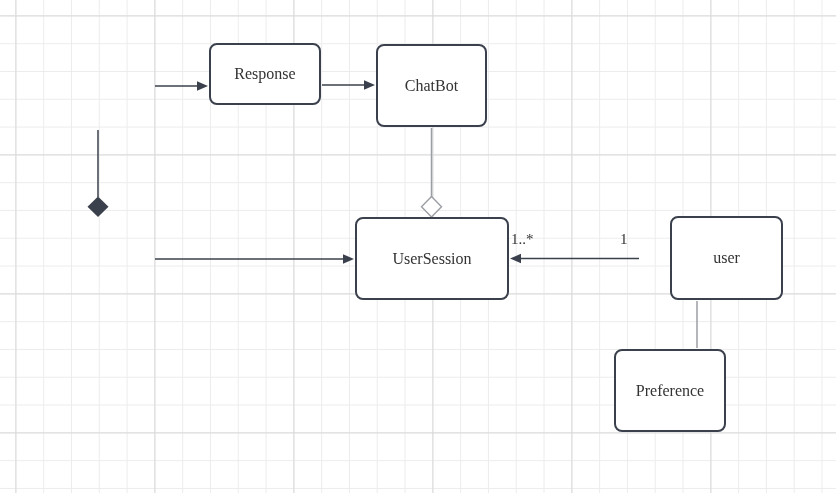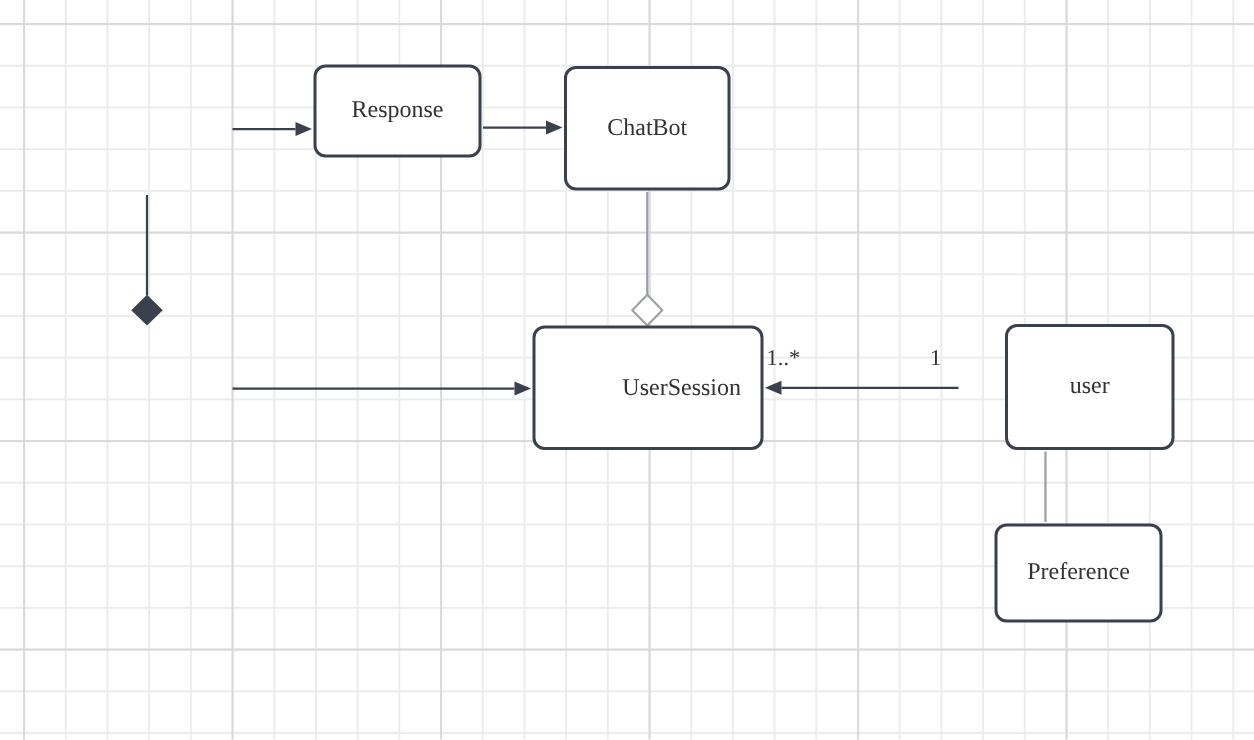--- a/index.html
+++ b/index.html
@@ -84,29 +84,29 @@
 
   <div class="node" style="left:209px; top:43px; width:112px; height:62px;">
     <span>Response</span>
   </div>
 
   <div class="node" style="left:376px; top:44px; width:111px; height:83px;">
     <span>ChatBot</span>
   </div>
 
 
-  <div class="node" style="left:355px; top:217px; width:154px; height:83px;justify-content:flex-end;">
+  <div class="node" style="left:355px; top:217px; width:154px; height:83px;">
     <span>UserSession</span>
   </div>
 
   <div class="node" style="left:640px; top:216px; width:113px; height:84px;margin-left:30px;">
     <span>user</span>
   </div>
 
-  <div class="node" style="left:663px; top:349px; width:112px; height:66px;">
+  <div class="node" style="left:614px; top:349px; width:112px; height:83px;">
     <span>Preference</span>
   </div>
 
   <div class="edge-label" style="left:511px; top:231px;">1..*</div>
 
   <div class="edge-label" style="left:620px; top:231px;">1</div>
 
 </div>
 
 </body></html>

